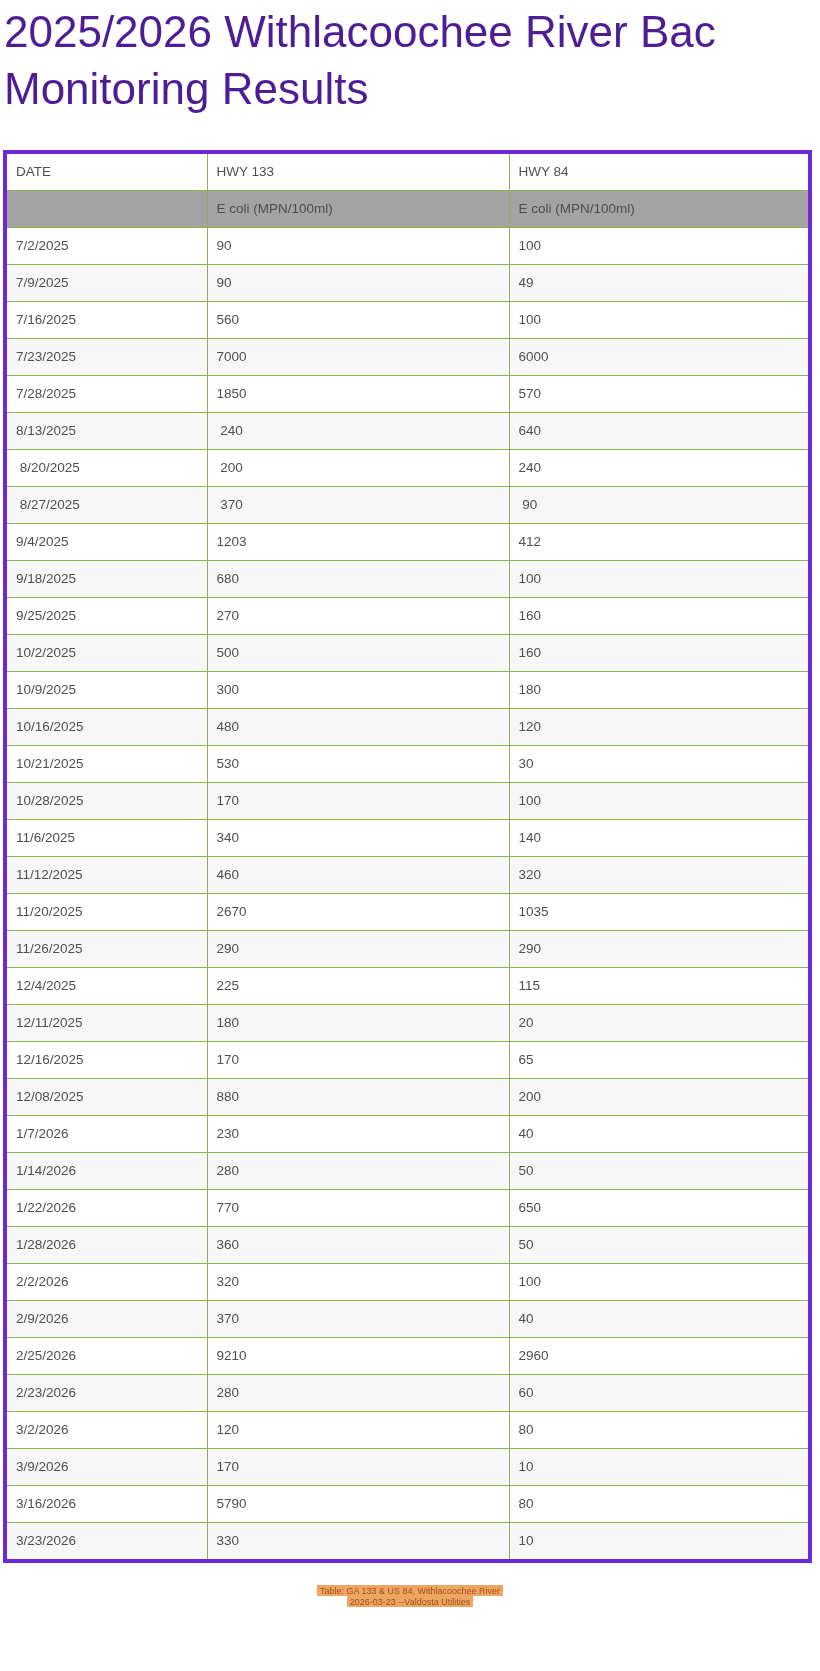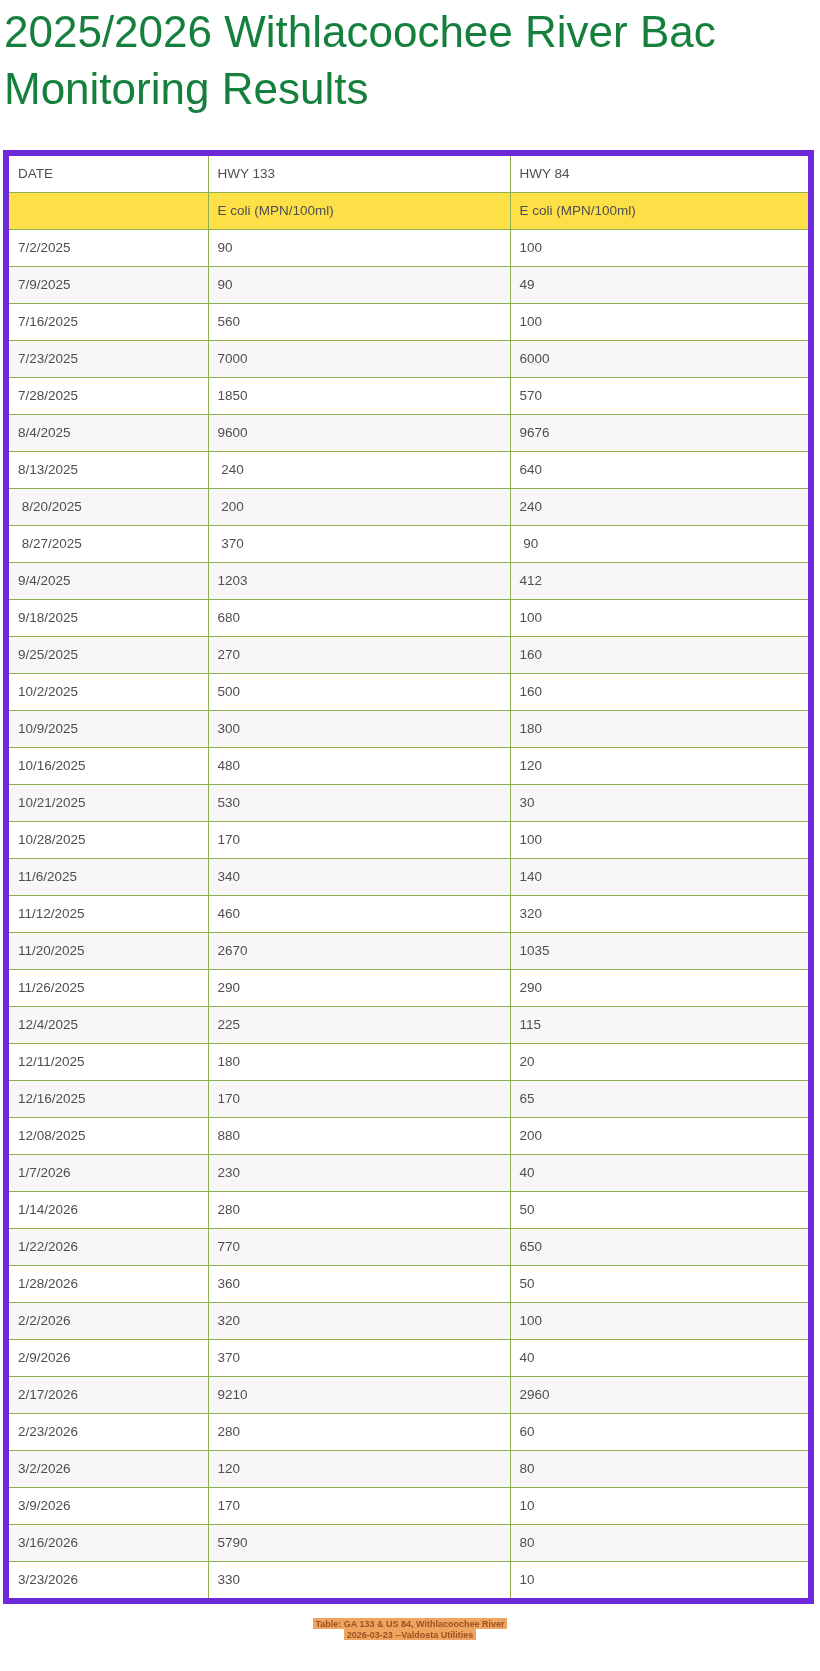--- a/index.html
+++ b/index.html
@@ -15,59 +15,58 @@
     width: 820px;
     height: 1671px;
     overflow: hidden;
   }
   h1.page-title {
     margin: 0;
     padding: 3px 0 0 4px;
     font-size: 44px;
     line-height: 57px;
     font-weight: 300;
-    color: #15803d;
+    color: #4c1d95;
     letter-spacing: 0px;
   }
   h1.page-title .title-line {
     display: block;
     white-space: nowrap;
     overflow: hidden;
   }
   table.results-table {
     border-collapse: collapse;
     table-layout: fixed;
     margin: 33px 0 0 3px;
     width: 809px;
-    border: 6px solid #6d28d9;
+    border: 4px solid #6d28d9;
   }
   table.results-table th,
   table.results-table td {
     border: 1px solid #8fb04e;
     font-size: 13.5px;
     line-height: 16px;
     font-weight: normal;
     color: #4f4f4f;
     text-align: left;
     vertical-align: middle;
     padding: 10px 8px 10px 9px;
     overflow: hidden;
     white-space: nowrap;
   }
-  table.results-table thead tr:nth-child(2) { background: #fde047; }
+  table.results-table thead tr:nth-child(2) { background: #a3a3a3; }
   table.results-table tbody tr:nth-child(even) { background: #f7f7f7; }
   .col-date   { width: 202px; }
   .col-hwy133 { width: 302px; }
   .col-hwy84  { width: 301px; }
   .table-caption {
-    margin-top: 14px;
+    margin-top: 22px;
     text-align: center;
     font-size: 9px;
     line-height: 10px;
-    font-weight: bold;
   }
   .table-caption .caption-line {
     display: block;
   }
   .table-caption .caption-highlight {
     display: inline-block;
     background: #eea55f;
     color: #9d5122;
     padding: 0.5px 3px;
   }
@@ -120,25 +119,20 @@
           <td>7/23/2025</td>
           <td>7000</td>
           <td>6000</td>
         </tr>
         <tr>
           <td>7/28/2025</td>
           <td>1850</td>
           <td>570</td>
         </tr>
         <tr>
-          <td>8/4/2025</td>
-          <td>9600</td>
-          <td>9676</td>
-        </tr>
-        <tr>
           <td>8/13/2025</td>
           <td>&nbsp;240</td>
           <td>640</td>
         </tr>
         <tr>
           <td>&nbsp;8/20/2025</td>
           <td>&nbsp;200</td>
           <td>240</td>
         </tr>
         <tr>
@@ -250,21 +244,21 @@
           <td>2/2/2026</td>
           <td>320</td>
           <td>100</td>
         </tr>
         <tr>
           <td>2/9/2026</td>
           <td>370</td>
           <td>40</td>
         </tr>
         <tr>
-          <td>2/17/2026</td>
+          <td>2/25/2026</td>
           <td>9210</td>
           <td>2960</td>
         </tr>
         <tr>
           <td>2/23/2026</td>
           <td>280</td>
           <td>60</td>
         </tr>
         <tr>
           <td>3/2/2026</td>

